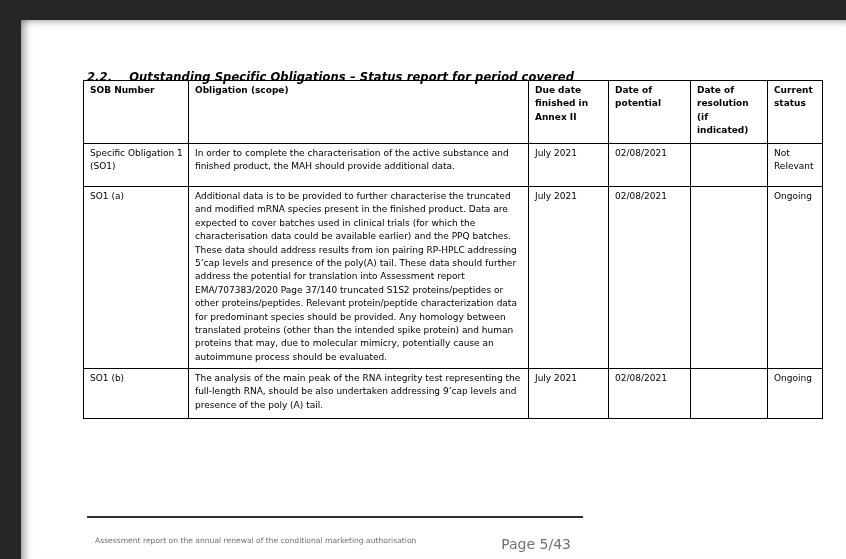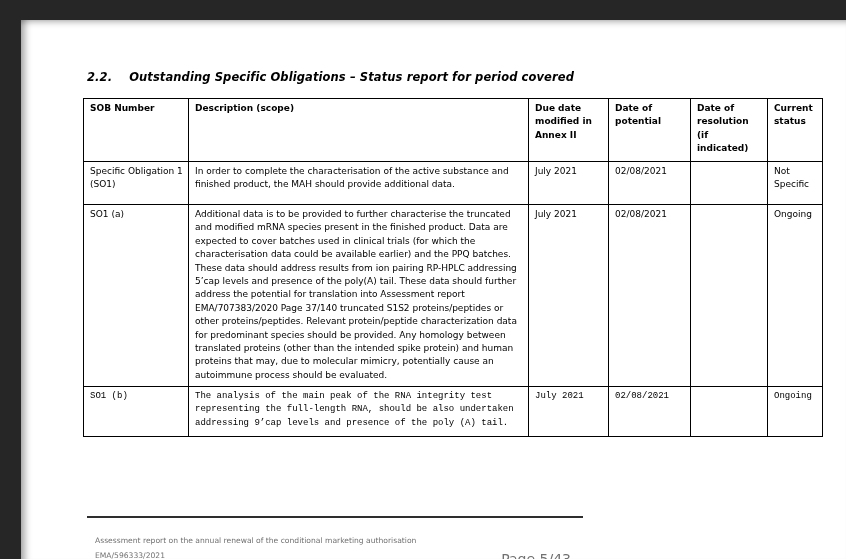--- a/index.html
+++ b/index.html
@@ -36,40 +36,40 @@
     font-size: 11.5px;
     font-weight: bold;
     font-style: italic;
     color: var(--text);
     white-space: nowrap;
     letter-spacing: 0.1px;
   }
   .heading .num { display: inline-block; margin-right: 13px; }
   table.sob-table {
     position: absolute;
-    left: 58px; top: 74px;
+    left: 58px; top: 56px;
     width: 739px;
     border-collapse: collapse;
     table-layout: fixed;
   }
   table.sob-table th, table.sob-table td {
     border: 1px solid var(--border);
     vertical-align: top;
     text-align: left;
     padding: 3px 5px 3px 6px;
     font-size: 9px;
     line-height: 13.4px;
     color: var(--text);
     overflow: hidden;
   }
   table.sob-table th { font-weight: bold; }
   tr.hdr-row   { height: 63px; }
   tr.row-0     { height: 43px; }
   tr.row-1     { height: 182px; }
-  tr.row-2     { height: 50px; font-family: Liberation Mono, monospace; }
+  tr.row-2     { height: 50px; }
   td.bold-cell { font-weight: normal; }
   .footer {
     position: absolute;
     left: 58px; top: 488px;
     width: 496px;
   }
   .footer-rule {
     width: 100%; height: 1.5px;
     background: #2e2e2e;
   }
@@ -106,35 +106,35 @@
         <col style="width:105px">
         <col style="width:340px">
         <col style="width:80px">
         <col style="width:82px">
         <col style="width:77px">
         <col style="width:55px">
       </colgroup>
       <thead>
         <tr class="hdr-row">
           <th>SOB Number</th>
-          <th>Description (scope)</th>
-          <th>Due date modified in Annex II</th>
+          <th>Obligation (scope)</th>
+          <th>Due date finished in Annex II</th>
           <th>Date of potential</th>
           <th>Date of resolution (if indicated)</th>
           <th>Current status</th>
         </tr>
       </thead>
       <tbody>
         <tr class="row-0">
           <td class="bold-cell">Specific Obligation 1 (SO1)</td>
           <td>In order to complete the characterisation of the active substance and finished product, the MAH should provide additional data.</td>
           <td>July 2021</td>
           <td>02/08/2021</td>
           <td></td>
-          <td>Not Specific</td>
+          <td>Not Relevant</td>
         </tr>
         <tr class="row-1">
           <td>SO1 (a)</td>
           <td>Additional data is to be provided to further characterise the truncated and modified mRNA species present in the finished product. Data are expected to cover batches used in clinical trials (for which the characterisation data could be available earlier) and the PPQ batches. These data should address results from ion pairing RP-HPLC addressing 5’cap levels and presence of the poly(A) tail. These data should further address the potential for translation into Assessment report EMA/707383/2020 Page 37/140 truncated S1S2 proteins/peptides or other proteins/peptides. Relevant protein/peptide characterization data for predominant species should be provided. Any homology between translated proteins (other than the intended spike protein) and human proteins that may, due to molecular mimicry, potentially cause an autoimmune process should be evaluated.</td>
           <td>July 2021</td>
           <td>02/08/2021</td>
           <td></td>
           <td>Ongoing</td>
         </tr>
         <tr class="row-2">
@@ -146,20 +146,19 @@
           <td>Ongoing</td>
         </tr>
       </tbody>
     </table>
 
     <div class="footer">
       <div class="footer-rule"></div>
       <div class="footer-row">
         <div class="footer-left">
           <div>Assessment report on the annual renewal of the conditional marketing authorisation</div>
-          <div>EMA/596333/2021</div>
         </div>
         <div class="footer-page">Page 5/43</div>
       </div>
     </div>
 
   </div>
 </div>
 
 </body></html>

